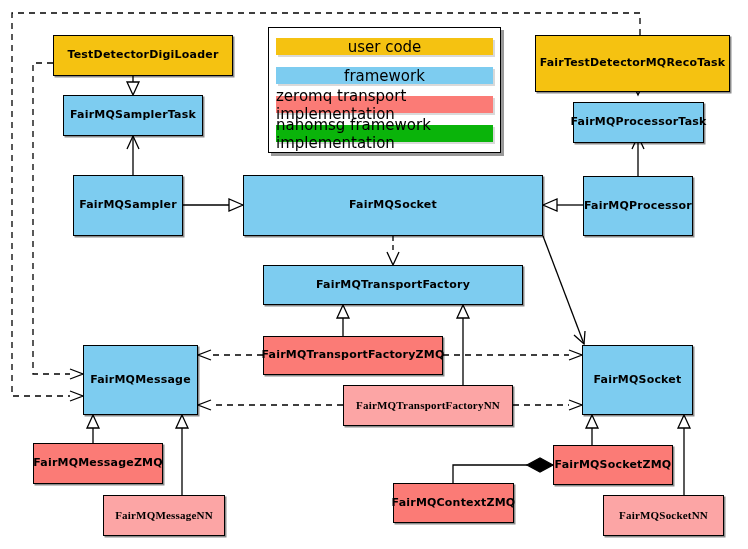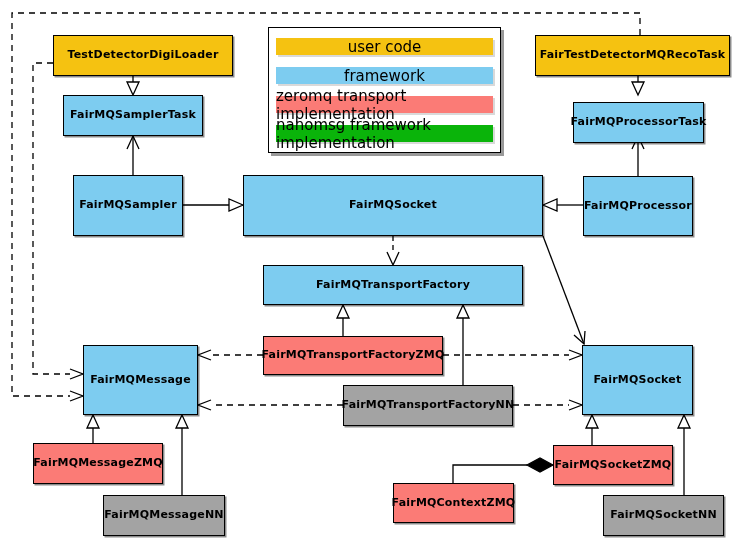--- a/index.html
+++ b/index.html
@@ -12,21 +12,21 @@
     position:absolute;display:flex;align-items:center;justify-content:center;
     border:1.5px solid #000;box-sizing:border-box;
     font-size:11px;font-weight:700;color:#000;text-align:center;
     letter-spacing:0.2px;line-height:1.1;
     box-shadow:1.5px 1.5px 0 rgba(0,0,0,0.45);
   }
   .abstract{}
   .c-user{background:#F5C211;}
   .c-framework{background:#7DCCF0;}
   .c-zmq{background:#FB7B76;}
-  .c-nn{background:#a3a3a3;}
+  .c-nn{background:#fca5a5;font-family:Liberation Serif, serif;}
   .legend{
     position:absolute;left:268px;top:27px;width:233px;height:126px;
     background:#ffffff;border:1.5px solid #000;box-sizing:border-box;
     box-shadow:3px 3px 0 #999999;
   }
   .legend-bar{
     position:absolute;left:7px;width:217px;height:17px;
     display:flex;align-items:center;justify-content:center;
     font-size:15px;font-weight:400;color:#000;
     box-shadow:2px 2px 0 rgba(0,0,0,0.15);
@@ -153,21 +153,21 @@
   </div>
 
   <div class="node c-user" style="left:53px;top:35px;width:180px;height:41px">TestDetectorDigiLoader</div>
 
   <div class="node c-framework abstract" style="left:63px;top:95px;width:140px;height:41px">FairMQSamplerTask</div>
 
   <div class="node c-framework" style="left:73px;top:175px;width:110px;height:61px">FairMQSampler</div>
 
   <div class="node c-framework" style="left:243px;top:175px;width:300px;height:61px">FairMQSocket</div>
 
-  <div class="node c-user" style="left:535px;top:35px;width:195px;height:41px">FairTestDetectorMQRecoTask</div>
+  <div class="node c-user" style="left:535px;top:35px;width:195px;height:57px">FairTestDetectorMQRecoTask</div>
 
   <div class="node c-framework abstract" style="left:573px;top:102px;width:131px;height:41px">FairMQProcessorTask</div>
 
   <div class="node c-framework" style="left:583px;top:176px;width:110px;height:60px">FairMQProcessor</div>
 
   <div class="node c-framework abstract" style="left:263px;top:265px;width:260px;height:40px">FairMQTransportFactory</div>
 
   <div class="node c-zmq" style="left:263px;top:336px;width:180px;height:39px">FairMQTransportFactoryZMQ</div>
 
   <div class="node c-nn" style="left:343px;top:385px;width:170px;height:41px">FairMQTransportFactoryNN</div>

